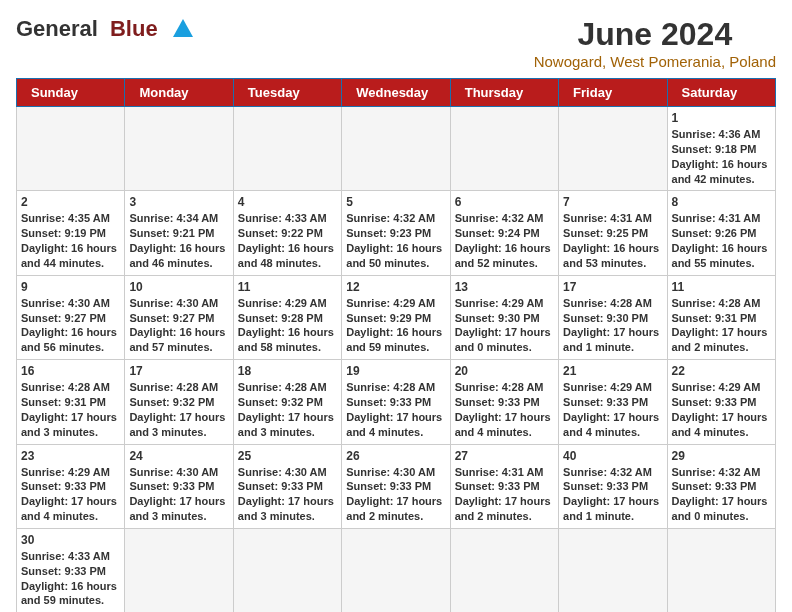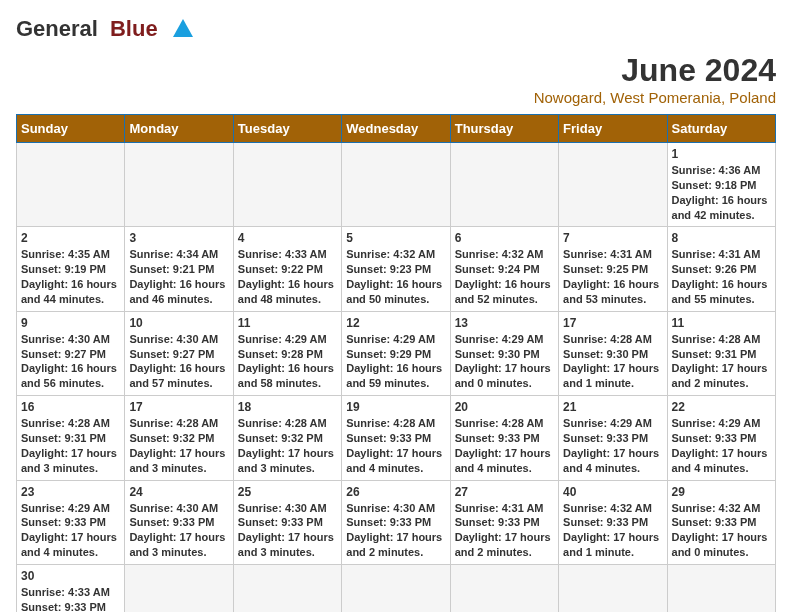--- a/index.html
+++ b/index.html
@@ -39,43 +39,42 @@
     .logo-triangle {
       width: 0;
       height: 0;
       border-left: 10px solid transparent;
       border-right: 10px solid transparent;
       border-bottom: 18px solid #1a9fdf;
       margin-left: 3px;
       margin-bottom: 2px;
     }
     .title-area {
-      text-align: right;
-      margin-top: 36px;
+      text-align: center;
     }
     .month-title {
       font-size: 32px;
       font-weight: bold;
       color: #333;
     }
     .location {
       font-size: 15px;
       color: #a16207;
     }
     .calendar {
       width: 100%;
       border-collapse: collapse;
       border: 1px solid #ccc;
     }
     .calendar th {
-      background: #a16207;
+      background: #b91c1c;
       color: #fff;
       font-size: 13px;
       font-weight: bold;
-      padding: 6px 4px;
+      padding: 6px 14px;
       border: 1px solid #1a6faf;
       text-align: left;
     }
     .calendar td {
       border: 1px solid #ccc;
       vertical-align: top;
       padding: 4px;
       font-size: 10px;
       color: #333;
       width: calc(100%/7);

